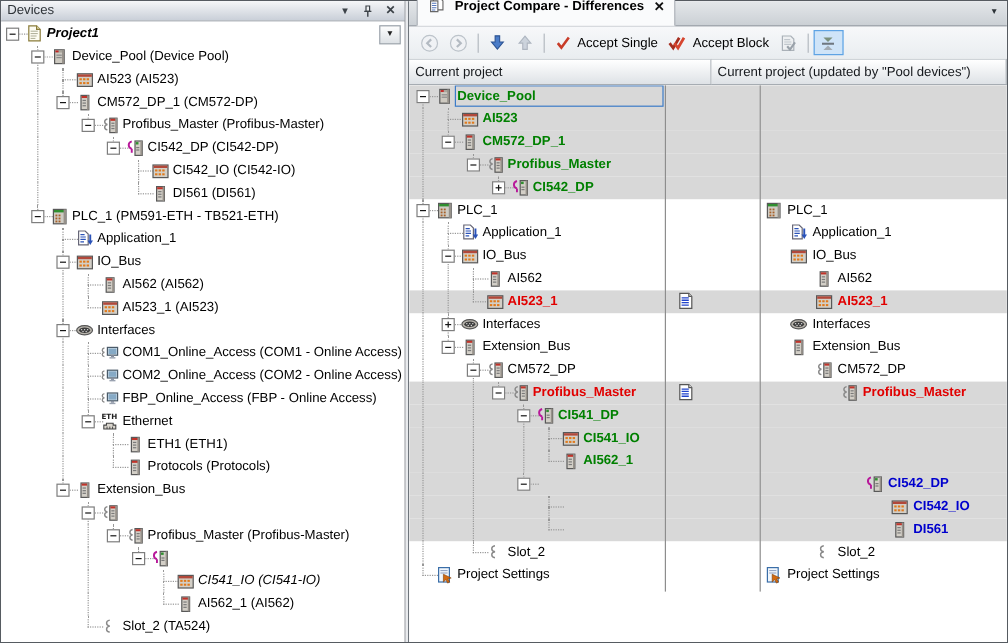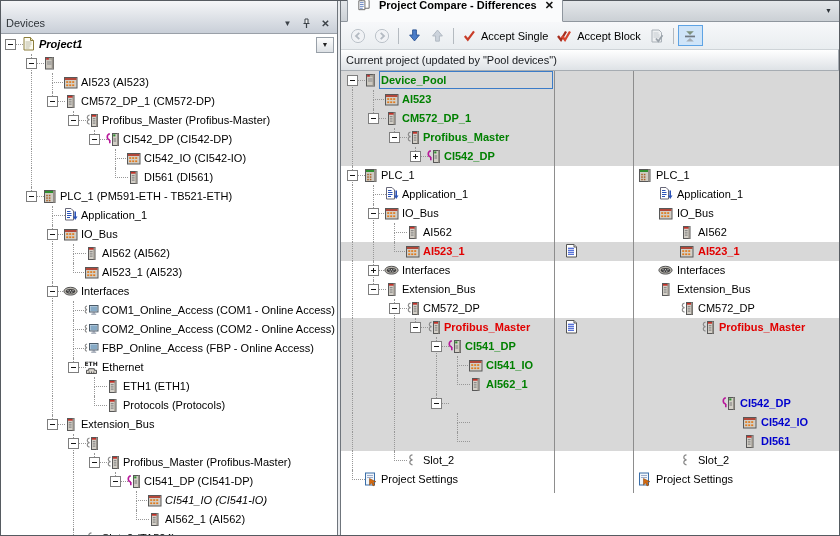--- a/index.html
+++ b/index.html
@@ -3,21 +3,21 @@
 <meta charset="utf-8">
 <style>
   *{margin:0;padding:0;box-sizing:border-box}
   html,body{width:840px;height:536px;overflow:hidden}
   body{font-family:"Liberation Sans",sans-serif;font-size:11px;color:#000;background:#fff;cursor:default;user-select:none}
   #app{width:840px;height:536px;border:1px solid #565b61;display:flex;background:#fff}
 
   
   .panel-left{width:337px;border-right:1px solid #6f757c;display:flex;flex-direction:column;background:#fff}
   .gap{width:2px;background:#e9ebee}
-  .titlebar{height:17px;background:linear-gradient(#f5f6f8,#c9cfd8);border-bottom:1px solid #9aa0a8;display:flex;align-items:flex-start;padding:16px 5px;color:#2e3338}
+  .titlebar{height:17px;background:linear-gradient(#f5f6f8,#c9cfd8);border-bottom:1px solid #9aa0a8;display:flex;align-items:center;padding:0 5px;color:#2e3338}
   .titlebar .t{flex:1;font-size:11px}
   .tb-ic{width:13px;height:13px;margin-left:6px;display:flex;align-items:center;justify-content:center;color:#3c4248;font-size:8px}
   .tree-area{position:relative;flex:1;background:#fff;overflow:hidden;padding-top:1px}
   .drop-btn{position:absolute;top:3px;right:3px;width:18px;height:16px;border:1px solid #98a0a8;background:linear-gradient(#fdfdfd,#dde1e5);font-size:7px;color:#222;text-align:center;line-height:14px;z-index:6}
 
   
   .trow{position:relative;height:19px}
   .vl{position:absolute;width:0;border-left:1px dotted #979797}
   .hstub{position:absolute;height:0;border-top:1px dotted #979797}
   .exp{position:absolute;width:11px;height:11px;background:#fff;border:1px solid #7e7e7e;z-index:3}
@@ -93,20 +93,21 @@
               <i></i>
             </span>
             <span class="nico" style="left: 40px;"><svg width="17" height="16" viewBox="0 0 17 16">
                 <rect x="4.5" y="2.5" width="8" height="11.5" fill="#cdc9c0" stroke="#585858"></rect>
                 <rect x="5" y="3" width="7" height="1.8" fill="#a9a59b"></rect>
                 <rect x="5.2" y="3.1" width="2.6" height="1.5" fill="#c32121"></rect>
                 <rect x="10.7" y="2.5" width="1.8" height="11.5" fill="#96918a"></rect>
                 <rect x="6" y="6.5" width="4.5" height="1" fill="#8a8a8a"></rect>
                 <rect x="6" y="8.5" width="4.5" height="1" fill="#8a8a8a"></rect>
               </svg></span>
+            <span class="lbl" style="left: 59px;">Device_Pool (Device Pool)</span>
           </div>
           <div class="trow">
             <span class="vl" style="left: 30px; top: 0px; height: 19px;"></span>
             <span class="vl" style="left: 51px; top: 0px; height: 10px;"></span>
             <span class="vl" style="left: 51px; top: 9px; height: 10px;"></span>
             <span class="hstub" style="left: 51px; width: 13px; top: 9px;"></span>
             <span class="nico" style="left: 61px;"><svg width="17" height="16" viewBox="0 0 17 16">
                 <rect x="2.5" y="3.5" width="12.5" height="10.5" fill="#d3cfc7" stroke="#585858"></rect>
                 <rect x="3" y="4" width="11.5" height="2" fill="#b2483a"></rect>
                 <g fill="#e07a1c">
@@ -480,21 +481,20 @@
                 <path d="M5.8 2.8c-3.4 1-3.4 5.2 0 6.2" fill="none" stroke="#b8189a" stroke-width="1.6"></path>
                 <path d="M5.8 9v3.2" stroke="#b8189a" stroke-width="1.6"></path>
                 <rect x="8.5" y="2.5" width="6" height="12" fill="#d3cfc7" stroke="#585858"></rect>
                 <rect x="9.2" y="3.4" width="2.2" height="2" fill="#2f8f2f"></rect>
                 <rect x="13" y="2.5" width="1.5" height="12" fill="#96918a"></rect>
                 <g fill="#7a7a7a">
                   <rect x="9.5" y="7.5" width="2.6" height="1"></rect>
                   <rect x="9.5" y="9.5" width="2.6" height="1"></rect>
                 </g>
               </svg></span>
-            <span class="lbl" style="left: 143px;">CI541_DP (CI541-DP)</span>
           </div>
           <div class="trow">
             <span class="vl" style="left: 72px; top: 0px; height: 19px;"></span>
             <span class="vl" style="left: 135px; top: 0px; height: 10px;"></span>
             <span class="vl" style="left: 135px; top: 9px; height: 10px;"></span>
             <span class="hstub" style="left: 135px; width: 13px; top: 9px;"></span>
             <span class="nico" style="left: 145px;"><svg width="17" height="16" viewBox="0 0 17 16">
                 <rect x="2.5" y="3.5" width="12.5" height="10.5" fill="#d3cfc7" stroke="#585858"></rect>
                 <rect x="3" y="4" width="11.5" height="2" fill="#b2483a"></rect>
                 <g fill="#e07a1c">
@@ -603,20 +603,21 @@
       <span class="tbtn toggle-on">
         <svg width="14" height="14" viewBox="0 0 14 14">
             <path d="M3.2 2.2h7.6L7 6z" fill="#7d907d"></path>
             <rect x="2" y="6.6" width="10" height="1.7" fill="#6f7780"></rect>
             <path d="M3.2 12.6h7.6L7 8.9z" fill="#a3abb3"></path>
           </svg>
       </span>
     </div>
 
     <div class="hdr">
+      <div class="hcell l">Current project</div>
       <div class="hcell r">Current project (updated by "Pool devices")</div>
     </div>
 
     <div class="content">
       <div class="gl" style="left:213px"></div>
       <div class="gl" style="left:292px"></div>
       <div>
           <div class="crow">
             <div class="ccell lc hlbg">
               <span class="vl" style="left: 11px; top: 9px; height: 10px;"></span>

